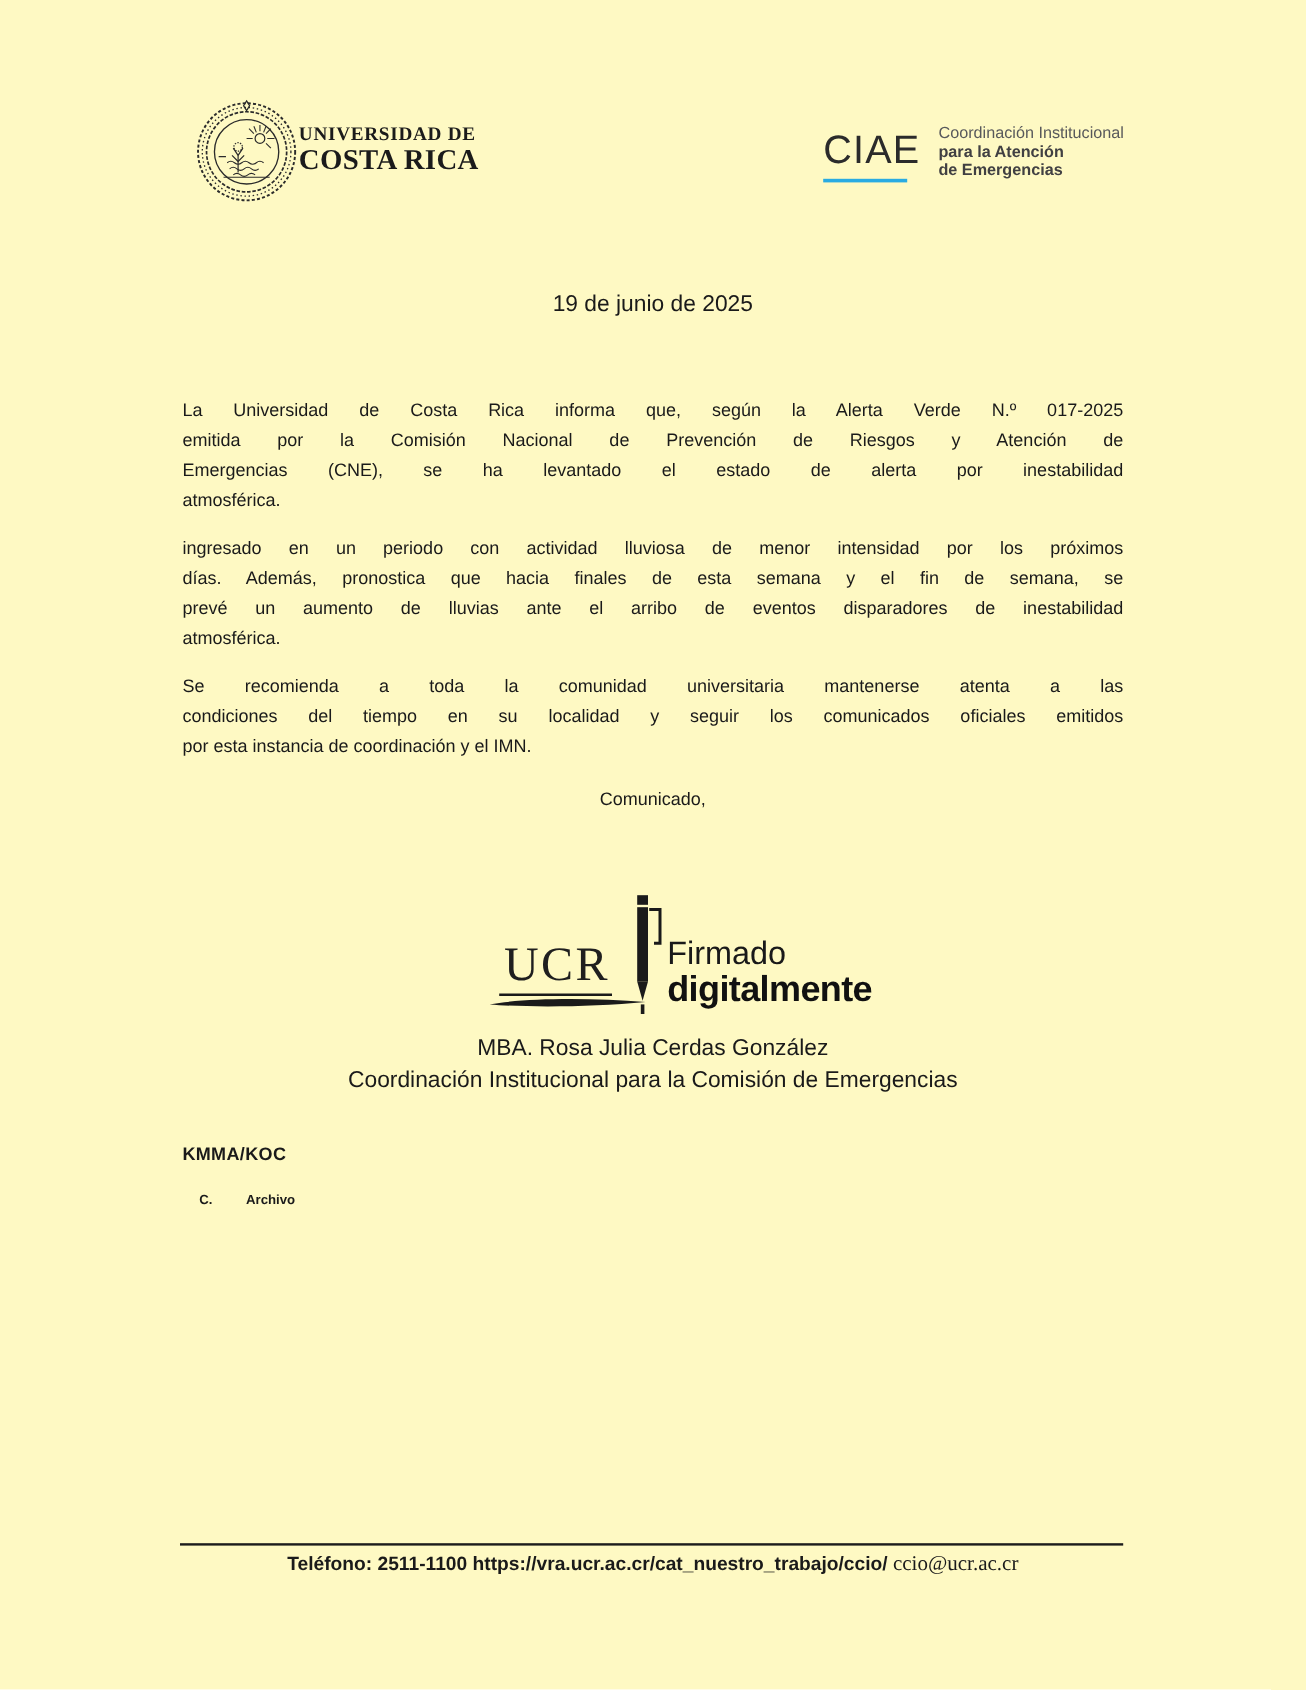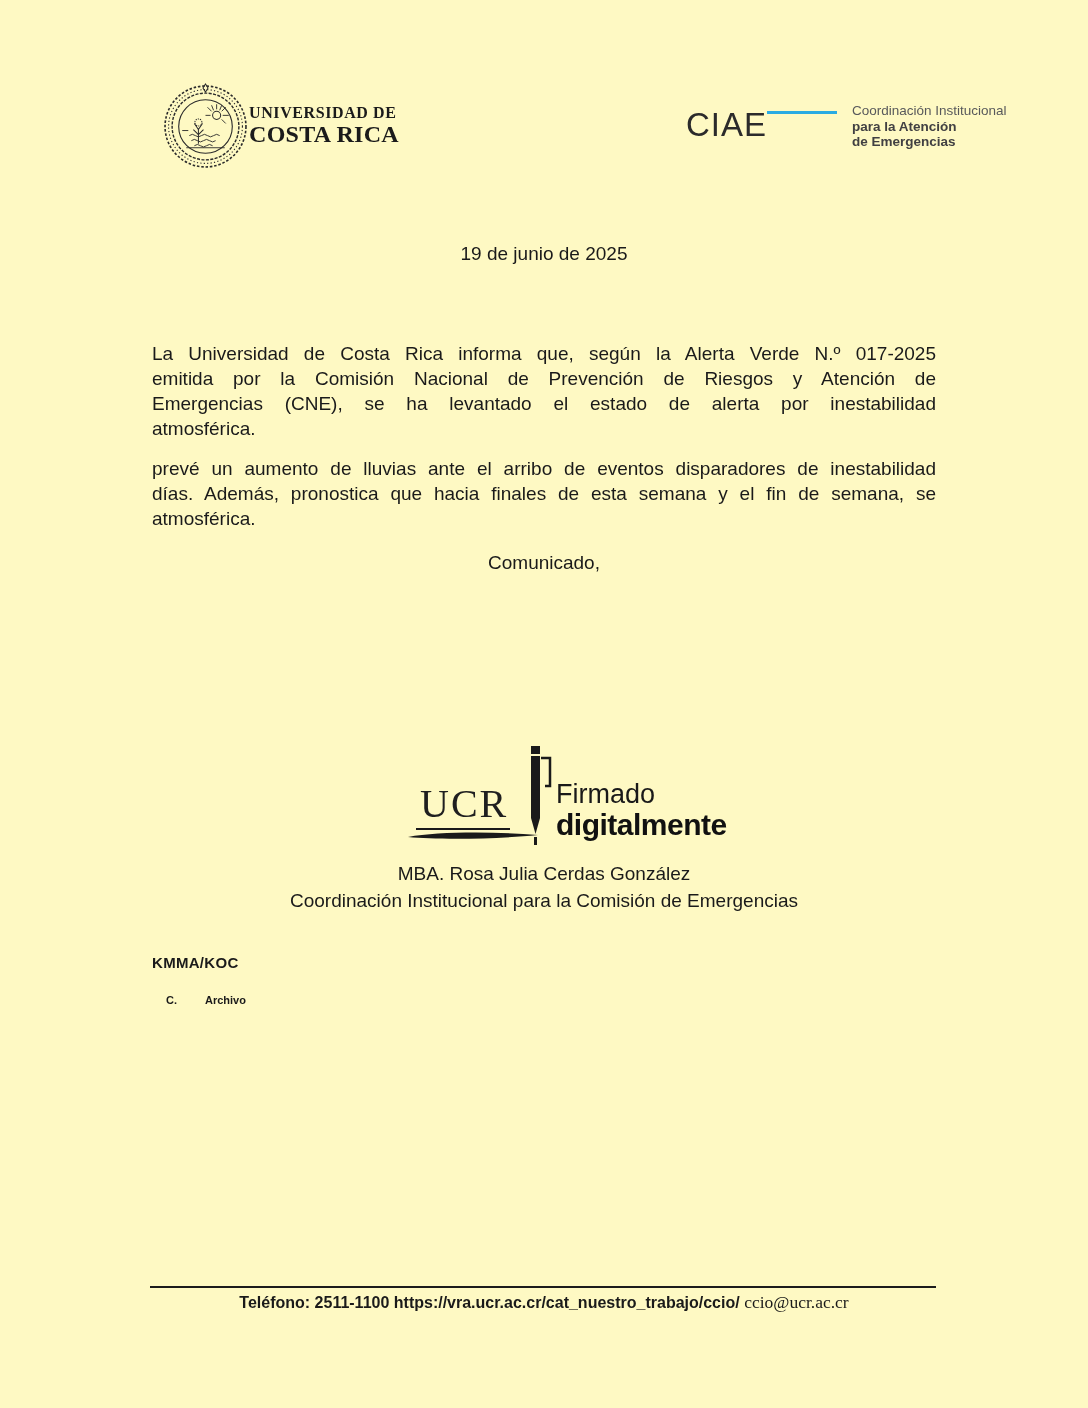--- a/index.html
+++ b/index.html
@@ -8,34 +8,34 @@
     font-family:"Liberation Sans",sans-serif;color:#1a1a1a;
   }
 
   
   .seal{position:absolute;left:162px;top:83px;width:87px;height:87px;}
   .ucr-wordmark{position:absolute;left:249px;top:104px;font-family:"Liberation Serif",serif;color:#1b1b1b;}
   .ucr-wordmark .l1{font-size:16px;font-weight:700;letter-spacing:0.6px;line-height:17px;}
   .ucr-wordmark .l2{font-size:24px;font-weight:700;letter-spacing:0.3px;line-height:25px;margin-top:1px;}
 
   .ciae{position:absolute;left:686px;top:103px;display:flex;align-items:flex-start;}
-  .ciae-left{display:flex;flex-direction:row;}
+  .ciae-left{display:flex;flex-direction:column;}
   .ciae-acronym{font-size:33px;line-height:33px;font-weight:400;letter-spacing:1px;color:#2b2b2b;margin-top:5px;}
   .ciae-underline{height:3px;width:70px;background:#29ABE2;margin-top:8px;}
   .ciae-right{margin-left:15px;font-size:13.5px;line-height:15.5px;}
   .ciae-right .r1{color:#58595b;font-weight:400;}
   .ciae-right .r2,.ciae-right .r3{color:#414042;font-weight:700;}
 
   
   .heading{position:absolute;left:152px;top:240px;width:784px;text-align:center;line-height:28px;}
   .heading .date{font-size:19px;}
   .heading .title{font-size:19px;font-weight:700;}
 
   
-  .bodyblock{position:absolute;left:152px;top:341px;width:784px;font-size:19px;line-height:25px;color:#1a1a1a;}
+  .bodyblock{position:absolute;left:152px;top:330px;width:784px;font-size:15px;line-height:25px;color:#1a1a1a;}
   .par{margin:0 0 15px 0;}
   .jl{text-align:justify;text-align-last:justify;}
   .ll{text-align:left;}
   .closing{text-align:center;margin-top:19px;}
 
   
   .sig{position:absolute;left:418px;top:742px;width:332px;height:108px;}
   .sig-ucr{position:absolute;left:2px;top:42px;font-family:"Liberation Serif",serif;
            font-size:40px;line-height:40px;letter-spacing:2px;color:#1f1f1f;}
   .sig-underline{position:absolute;left:-10px;top:84px;width:136px;height:16px;}
@@ -121,23 +121,29 @@
   </div>
 
   <div class="bodyblock">
     <div class="par">
       <div class="jl">La Universidad de Costa Rica informa que, según la Alerta Verde N.º 017-2025</div>
       <div class="jl">emitida por la Comisión Nacional de Prevención de Riesgos y Atención de</div>
       <div class="jl">Emergencias (CNE), se ha levantado el estado de alerta por inestabilidad</div>
       <div class="ll">atmosférica.</div>
     </div>
     <div class="par">
+      <div class="jl">ingresado en un periodo con actividad lluviosa de menor intensidad por los próximos</div>
+      <div class="jl">días. Además, pronostica que hacia finales de esta semana y el fin de semana, se</div>
       <div class="jl">prevé un aumento de lluvias ante el arribo de eventos disparadores de inestabilidad</div>
-      <div class="jl">días. Además, pronostica que hacia finales de esta semana y el fin de semana, se</div>
       <div class="ll">atmosférica.</div>
+    </div>
+    <div class="par">
+      <div class="jl">Se recomienda a toda la comunidad universitaria mantenerse atenta a las</div>
+      <div class="jl">condiciones del tiempo en su localidad y seguir los comunicados oficiales emitidos</div>
+      <div class="ll">por esta instancia de coordinación y el IMN.</div>
     </div>
     <div class="closing">Comunicado,</div>
   </div>
 
   <div class="sig">
     <div class="sig-ucr">UCR</div>
     <div class="sig-underline">
       <svg viewBox="0 0 136 16" width="136" height="16">
         <line x1="8" y1="3" x2="102" y2="3" stroke="#1a1a1a" stroke-width="2"></line>
         <path d="M0 11 C 30 5.5, 85 5.5, 130 9 C 85 13.5, 28 13.5, 0 11 Z" fill="#1a1a1a"></path>

